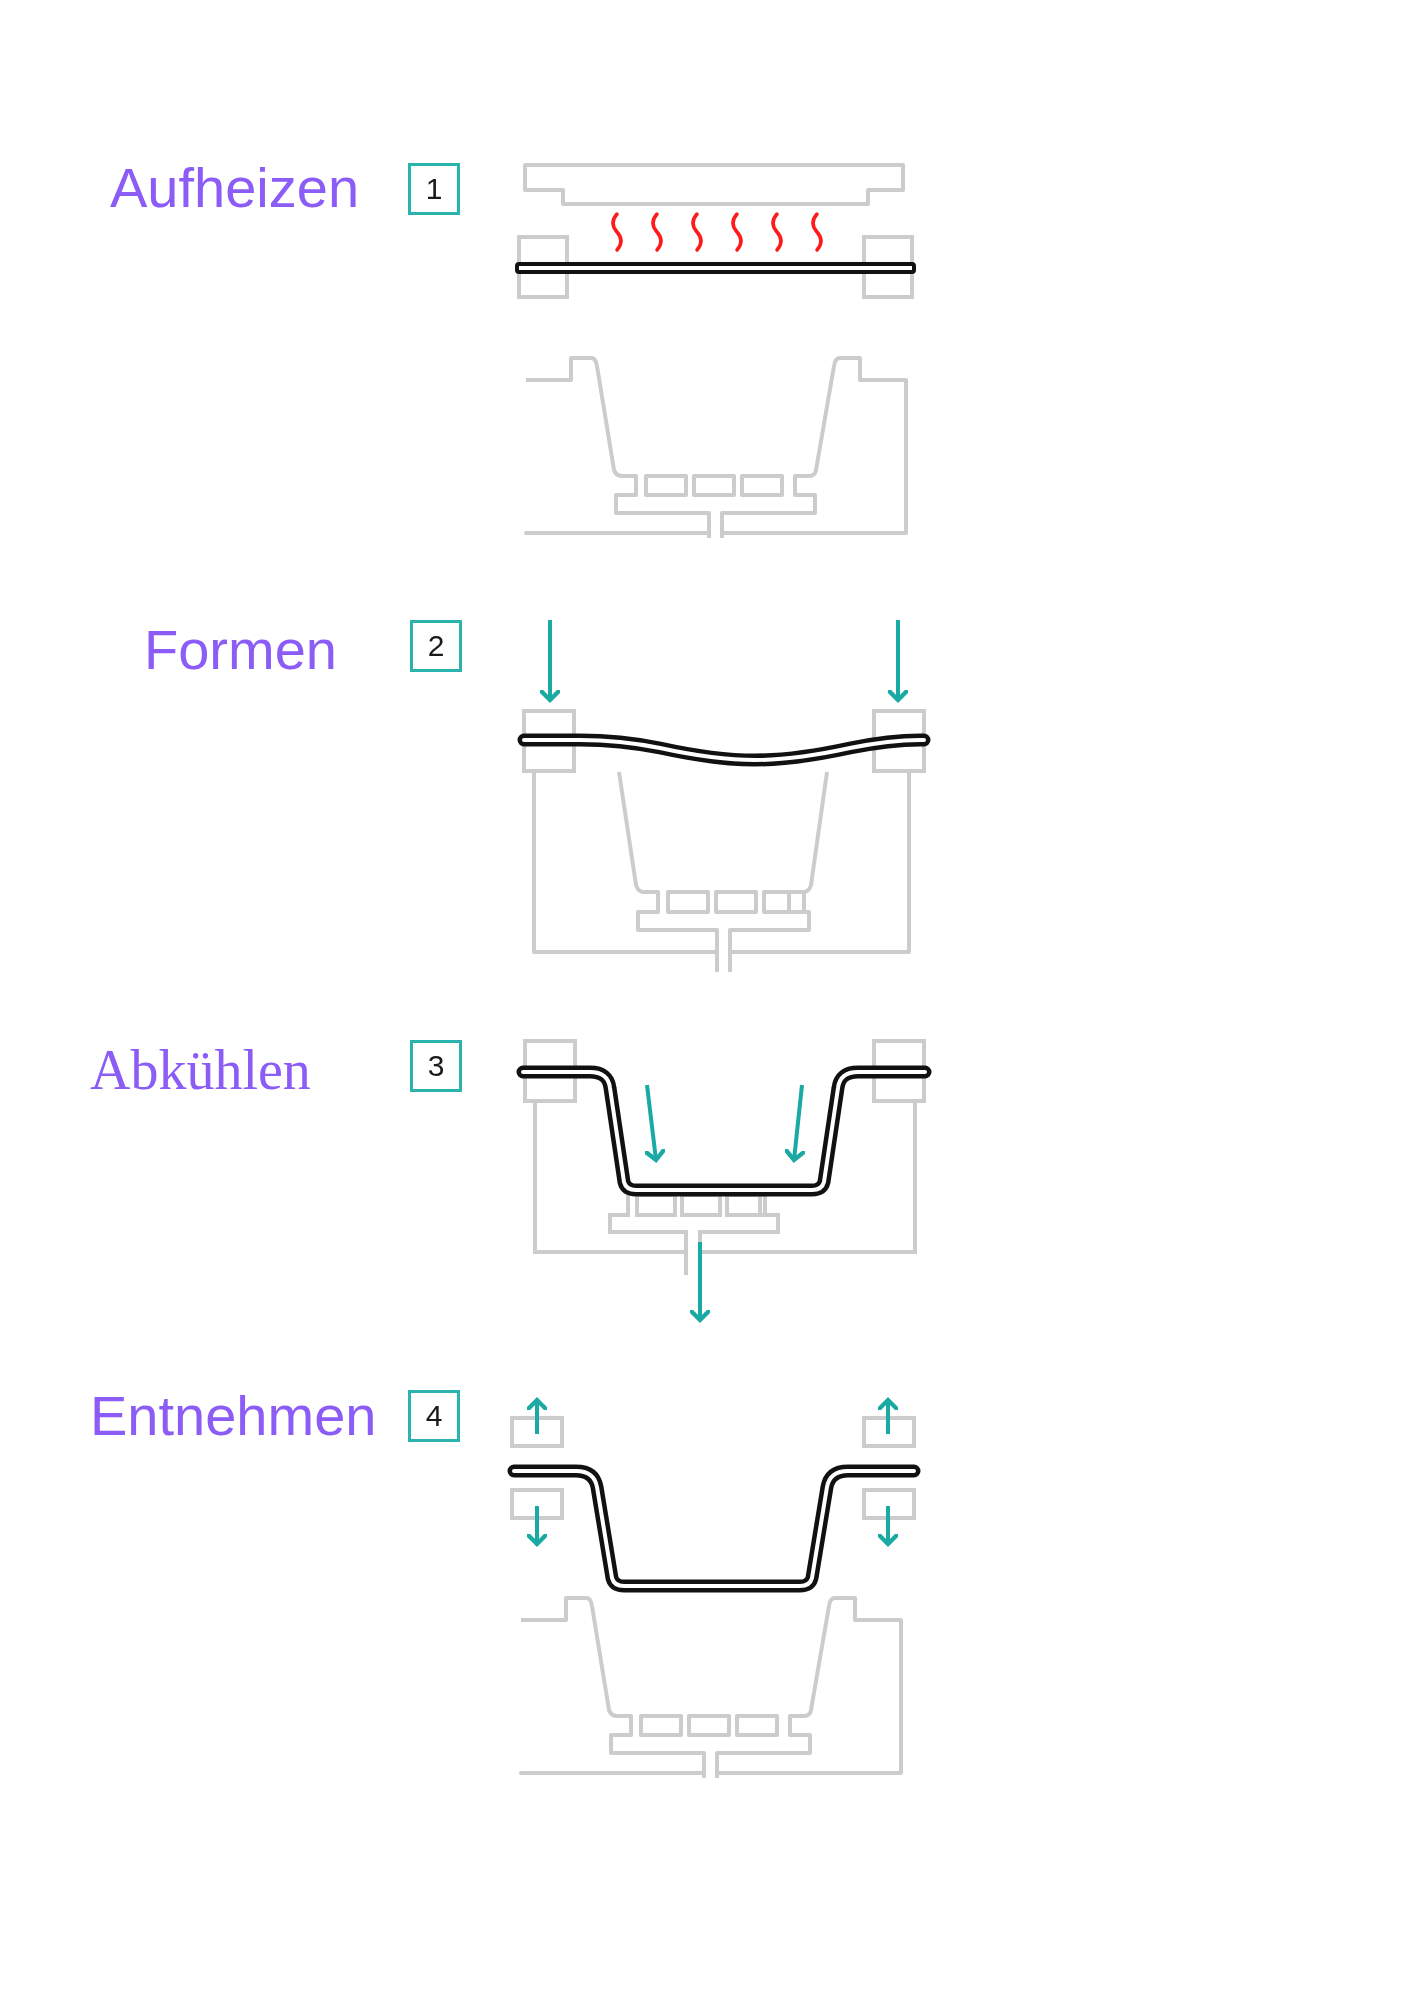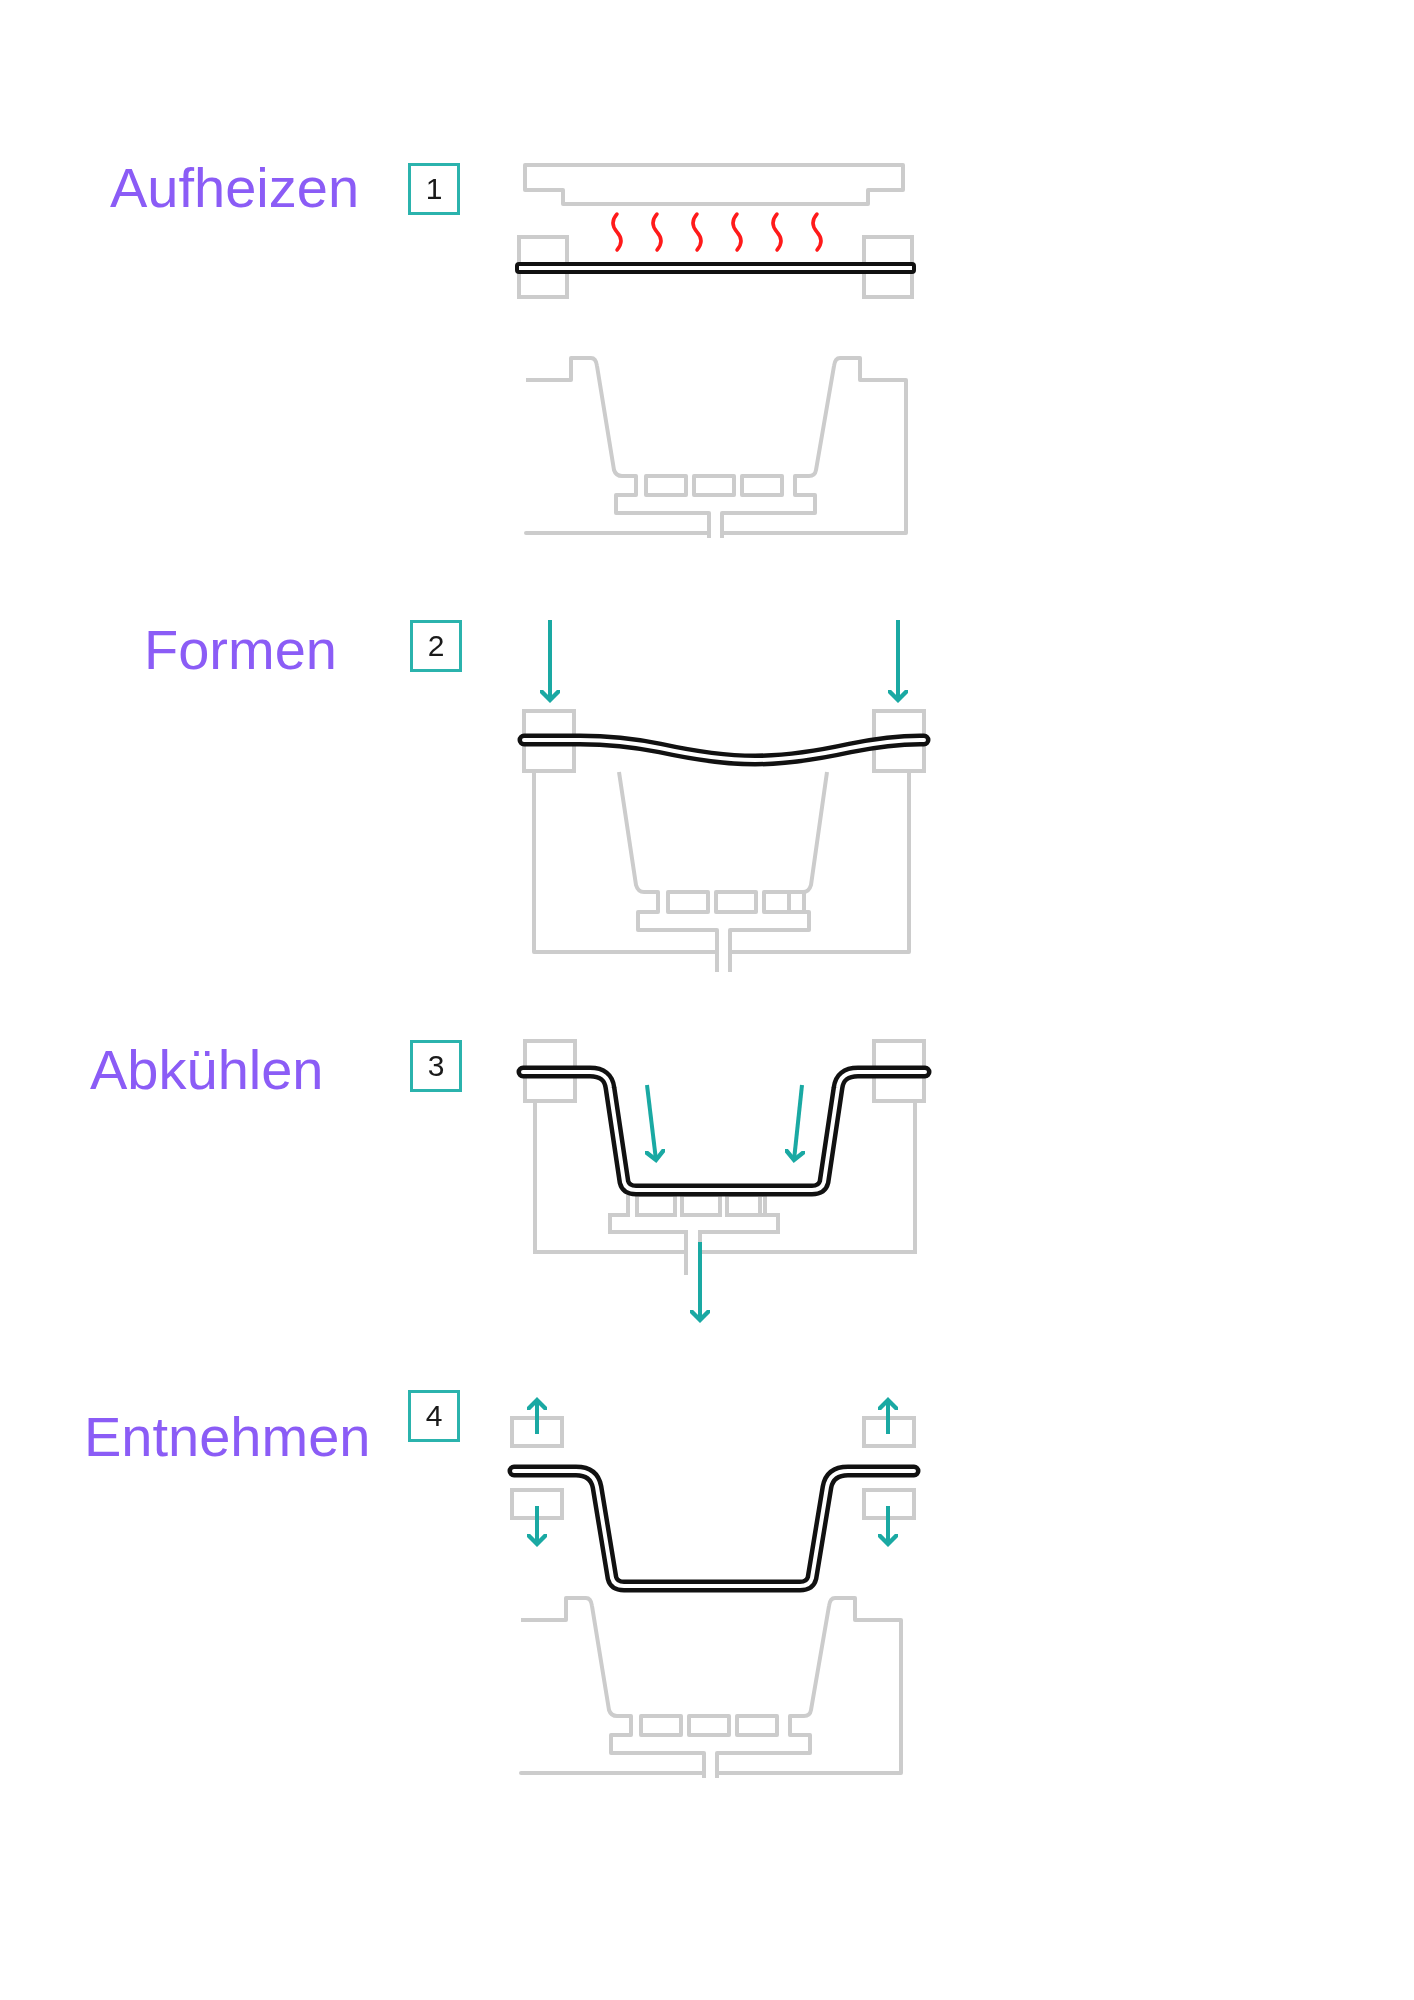--- a/index.html
+++ b/index.html
@@ -13,24 +13,24 @@
   </style>
 </head>
 <body>
 
 <div class="step-label" style="left:110px; top:160px;">Aufheizen</div>
 <div class="step-badge" style="left:408px; top:163px;">1</div>
 
 <div class="step-label" style="left:110px; top:622px;margin-left:34px;">Formen</div>
 <div class="step-badge" style="left:410px; top:620px;">2</div>
 
-<div class="step-label" style="left:90px; top:1042px;">Abkühlen</div>
+<div class="step-label" style="left:90px; top:1042px;font-family:Liberation Serif, serif;">Abkühlen</div>
 <div class="step-badge" style="left:410px; top:1040px;">3</div>
 
-<div class="step-label" style="left:84px; top:1388px;margin-top:21px;">Entnehmen</div>
+<div class="step-label" style="left:90px; top:1388px;">Entnehmen</div>
 <div class="step-badge" style="left:408px; top:1390px;">4</div>
 
 <svg class="diagram" width="1414" height="2000" viewBox="0 0 1414 2000">
   <defs>
     <g id="mold" fill="none" stroke="#cccccc" stroke-width="4" stroke-linejoin="round">
 
       <path d="M0,22 H45 V0 H65 Q70,0 71,8 L88,112 Q90,118 96,118 H110 V137 H90 V155 H183 V180 M196,180 V155 H289 V137 H269 V118 H283 Q289,118 290,112 L308,8 Q309,0 314,0 H334 V22 H380 V175 H196 M183,175 H0 Z"></path>
       <rect x="120" y="118" width="40" height="19"></rect>
       <rect x="168" y="118" width="40" height="19"></rect>
       <rect x="216" y="118" width="40" height="19"></rect>

